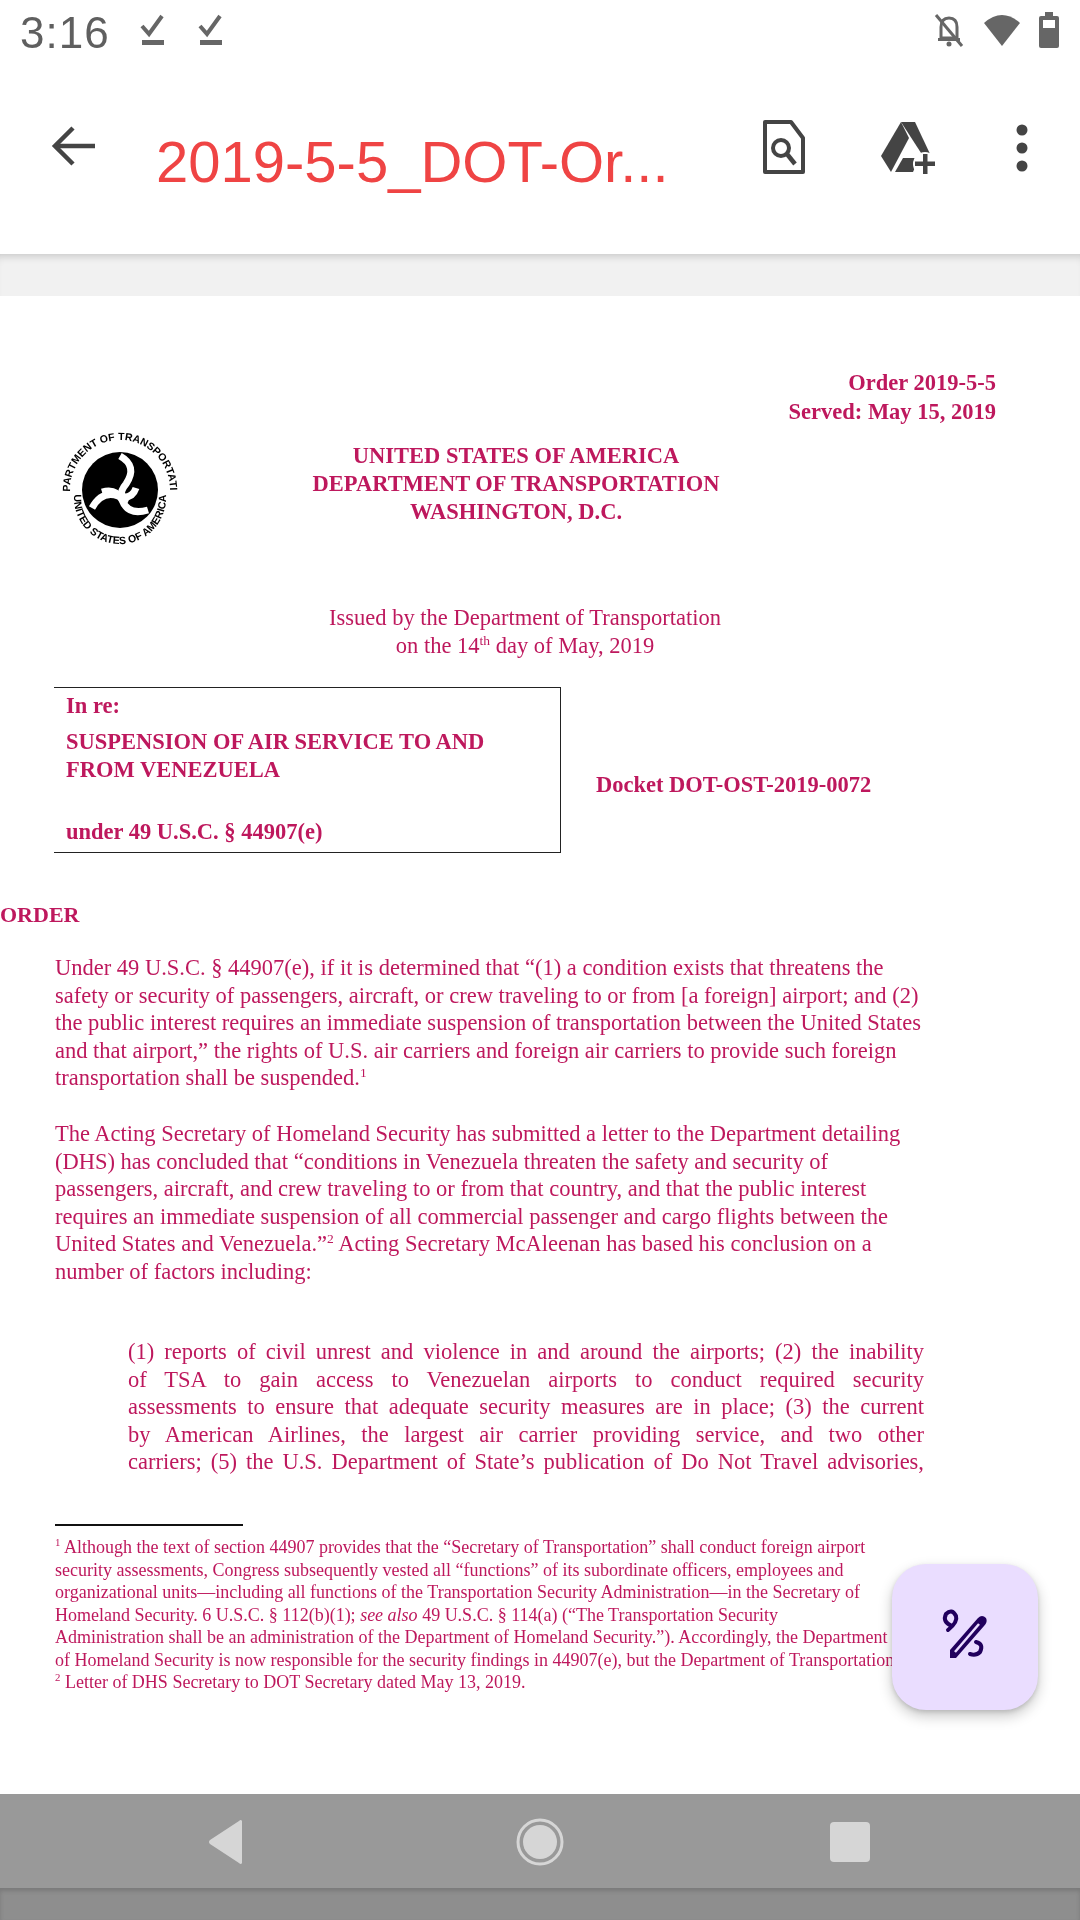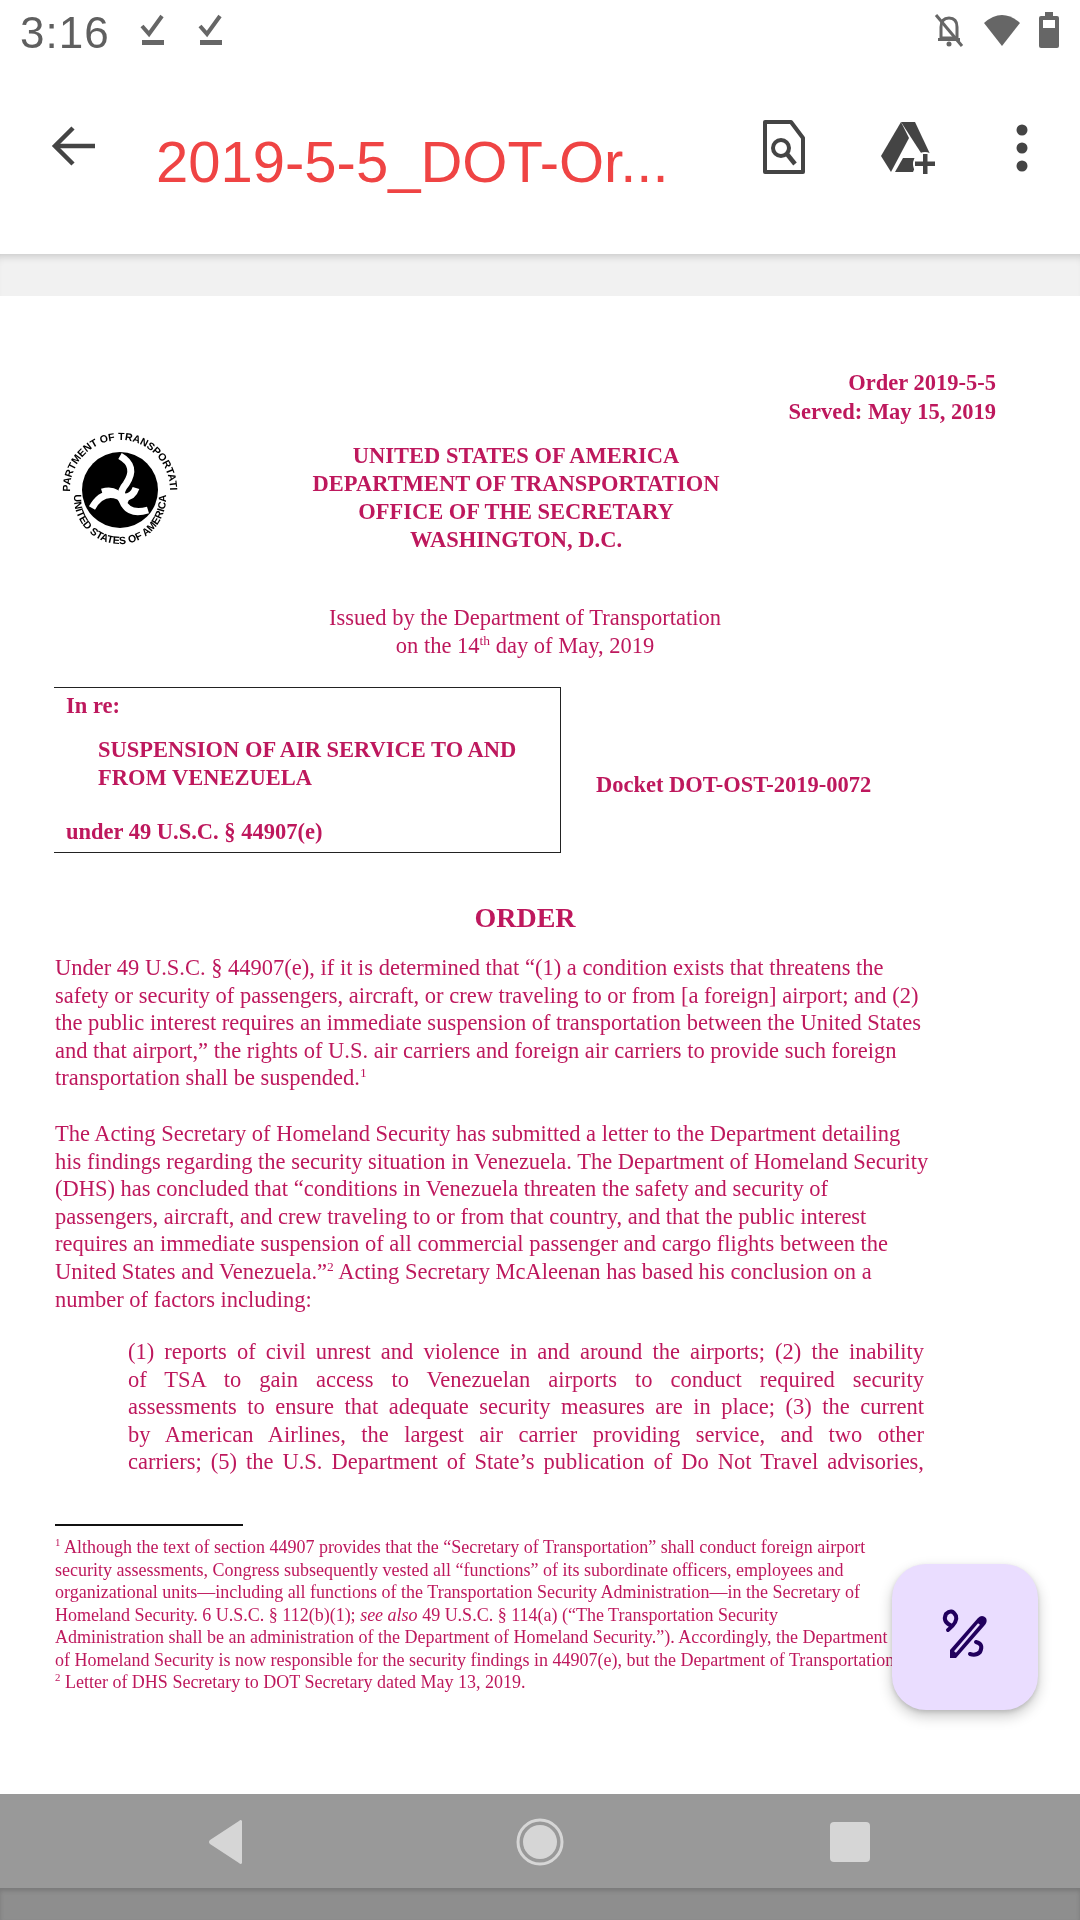--- a/index.html
+++ b/index.html
@@ -23,21 +23,21 @@
     
     .page { position:absolute; left:0; top:296px; width:1080px; height:1498px; background:#fff; }
     .doc { font-family:"Liberation Serif", serif; color:#be185d; }
     .order-no { position:absolute; right:84px; top:72px; text-align:right; font-weight:bold; font-size:22.5px; line-height:29px; }
     .seal { position:absolute; left:56px; top:130px; width:128px; height:128px; }
     .header-block { position:absolute; left:236px; top:146px; width:560px; text-align:center; font-weight:bold; font-size:22.5px; line-height:28px; }
     .issued { position:absolute; left:250px; top:308px; width:550px; text-align:center; font-size:22.5px; line-height:28px; }
     .caption-box { position:absolute; left:54px; top:391px; width:506px; height:164px; border-top:1.5px solid #222; border-right:1.5px solid #222; border-bottom:1.5px solid #222; }
     .caption-box .cap { position:absolute; left:12px; font-weight:bold; font-size:22.5px; line-height:28px; }
     .docket { position:absolute; left:596px; top:476px; font-weight:bold; font-size:22.5px; }
-    .order-heading { position:absolute; left:0; width:1050px; top:606px; text-align:center; font-weight:bold; font-size:28px; }
+    .order-heading { position:absolute; left:0; width:1050px; top:606px; font-weight:bold; font-size:22px; }
     .para { position:absolute; left:55px; width:960px; font-size:22.5px; line-height:27.6px; }
     .quote { position:absolute; left:128px; width:796px; font-size:22.5px; line-height:27.6px; text-align:justify; text-align-last:justify; }
     .fn-rule { position:absolute; left:55px; top:1524px; width:188px; height:2px; background:#111; }
     .footnotes { position:absolute; left:55px; width:960px; font-size:18px; line-height:22.5px; }
     sup { font-size:0.6em; line-height:0; vertical-align:super; }
     
     .fab { position:absolute; left:892px; top:1564px; width:146px; height:146px; background:#eaddff; border-radius:34px;
       box-shadow: 0 6px 14px rgba(0,0,0,0.22), 0 2px 4px rgba(0,0,0,0.12); display:flex; align-items:center; justify-content:center; cursor:pointer; }
     
     .nav-bar { position:absolute; left:0; top:1794px; width:1080px; height:94px; background:#999999; }
@@ -145,53 +145,51 @@
       <path d="M36 82 Q46 64 62 70 Q76 74 80 62" stroke="#fff" stroke-width="7" fill="none"></path>
       <path d="M92 84 Q72 90 66 74 Q60 62 46 66" stroke="#fff" stroke-width="7" fill="none"></path>
       <text font-family="Liberation Sans, sans-serif" font-weight="bold" font-size="10.5" fill="#000"><textPath href="#sealTop" startOffset="50%" text-anchor="middle">DEPARTMENT OF TRANSPORTATION</textPath></text>
       <text font-family="Liberation Sans, sans-serif" font-weight="bold" font-size="10.5" fill="#000"><textPath href="#sealBot" startOffset="50%" text-anchor="middle">UNITED STATES OF AMERICA</textPath></text>
     </svg>
   </div>
 
   <div class="header-block">
     <div>UNITED STATES OF AMERICA</div>
     <div>DEPARTMENT OF TRANSPORTATION</div>
-    <div>OFFICE OF THE SECRETARY</div>
     <div>WASHINGTON, D.C.</div>
   </div>
 
   <div class="issued">
     <div>Issued by the Department of Transportation</div>
     <div><span>on the 14</span><sup>th</sup><span> day of May, 2019</span></div>
   </div>
 
   <div class="caption-box">
     <div class="cap" style="top:4px;">In re:</div>
-    <div class="cap" style="top:48px;margin-left:32px;">
+    <div class="cap" style="top:40px;">
       <div>SUSPENSION OF AIR SERVICE TO AND</div>
       <div>FROM VENEZUELA</div>
     </div>
     <div class="cap" style="top:130px;">under 49 U.S.C. § 44907(e)</div>
   </div>
 
   <div class="docket">Docket DOT-OST-2019-0072</div>
 
   <div class="order-heading">ORDER</div>
 
   <div class="para" style="top:658px;">
     <div>Under 49 U.S.C. § 44907(e), if it is determined that “(1) a condition exists that threatens the</div>
     <div>safety or security of passengers, aircraft, or crew traveling to or from [a foreign] airport; and (2)</div>
     <div>the public interest requires an immediate suspension of transportation between the United States</div>
     <div>and that airport,” the rights of U.S. air carriers and foreign air carriers to provide such foreign</div>
     <div><span>transportation shall be suspended.</span><sup>1</sup></div>
   </div>
 
   <div class="para" style="top:824px;">
     <div>The Acting Secretary of Homeland Security has submitted a letter to the Department detailing</div>
-    <div>his findings regarding the security situation in Venezuela. The Department of Homeland Security</div>
     <div>(DHS) has concluded that “conditions in Venezuela threaten the safety and security of</div>
     <div>passengers, aircraft, and crew traveling to or from that country, and that the public interest</div>
     <div>requires an immediate suspension of all commercial passenger and cargo flights between the</div>
     <div><span>United States and Venezuela.”</span><sup>2</sup><span> Acting Secretary McAleenan has based his conclusion on a</span></div>
     <div>number of factors including:</div>
   </div>
 
   <div class="quote" style="top:1042px;">
     <div>(1) reports of civil unrest and violence in and around the airports; (2) the inability</div>
     <div>of TSA to gain access to Venezuelan airports to conduct required security</div>

